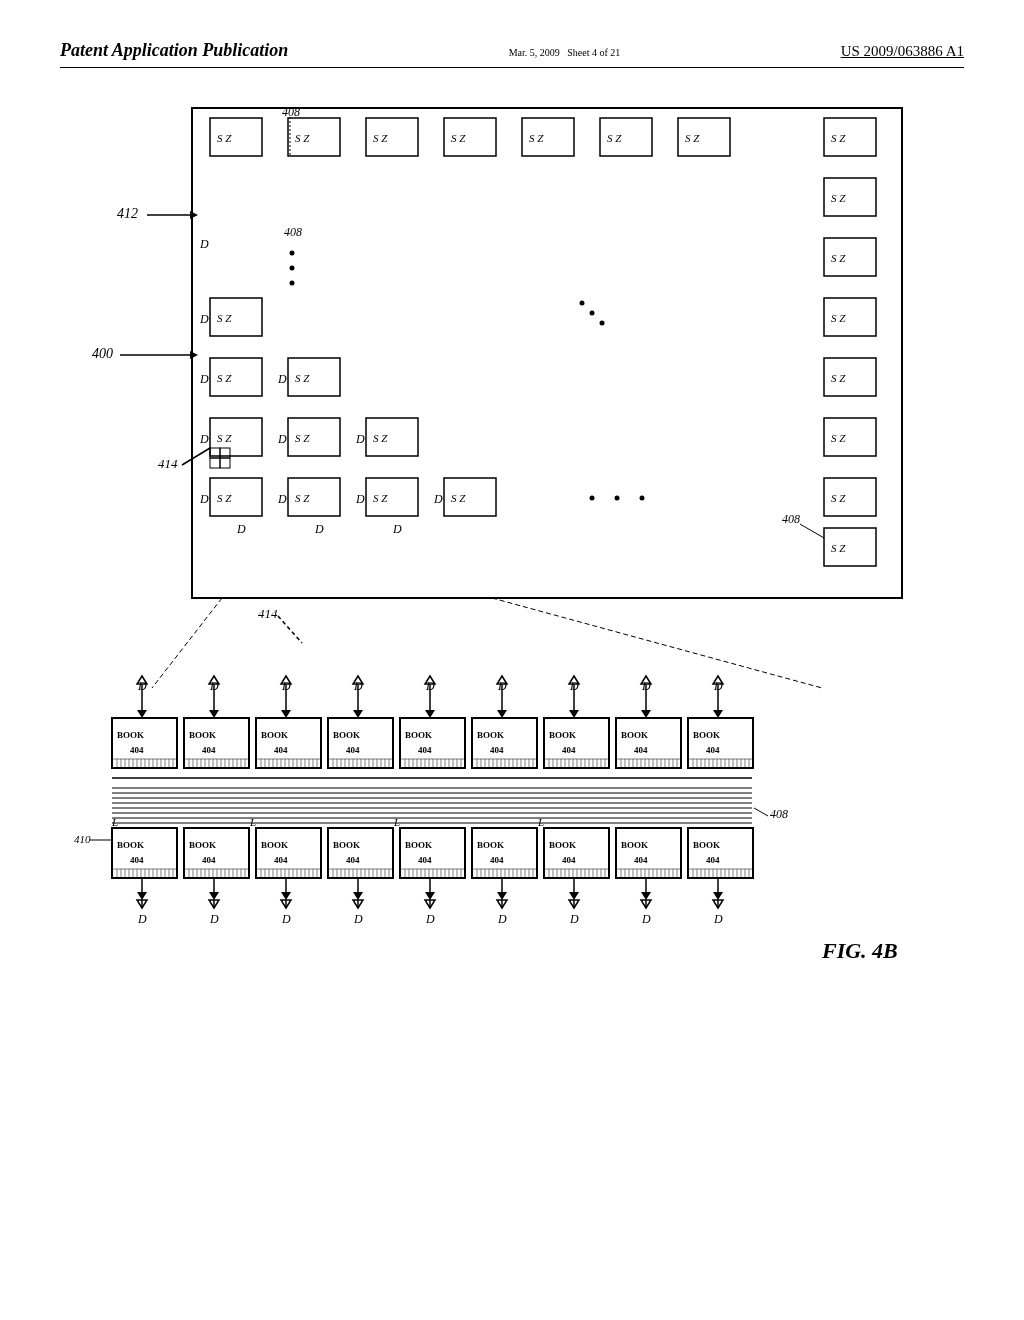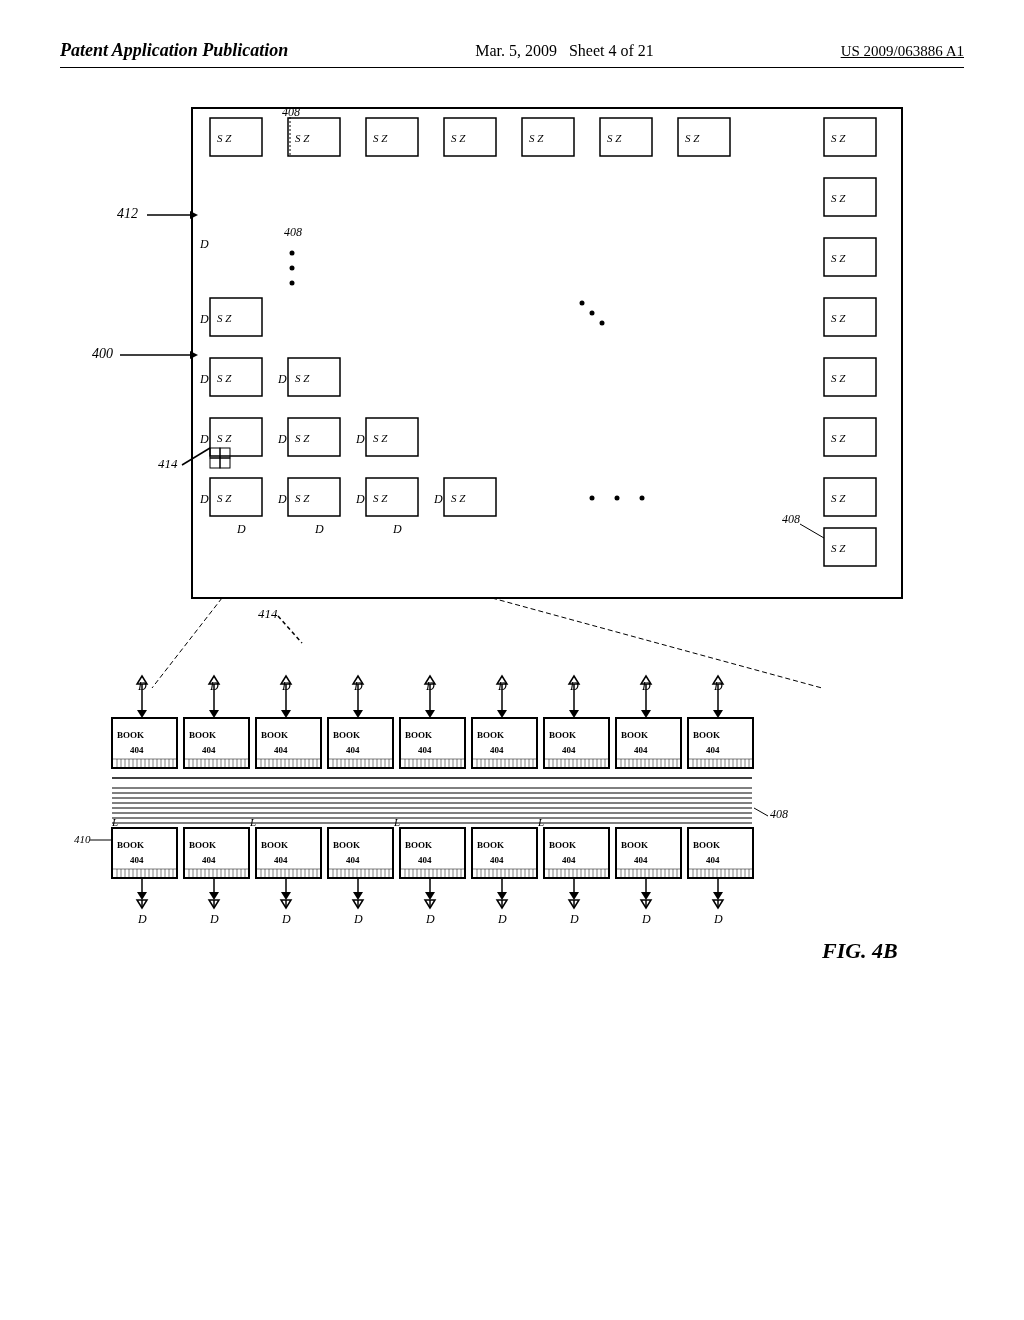--- a/index.html
+++ b/index.html
@@ -26,21 +26,21 @@
       border-bottom: 1px solid #000;
       padding-bottom: 6px;
       margin-bottom: 20px;
     }
     .header-left {
       font-weight: bold;
       font-size: 18px;
       font-style: italic;
     }
     .header-center {
-      font-size: 16px;
+      font-size: 10px;
     }
     .header-right {
       font-size: 15px;
       text-decoration: underline;
     }
 
     
     .diagram-area {
       position: relative;
       width: 900px;

